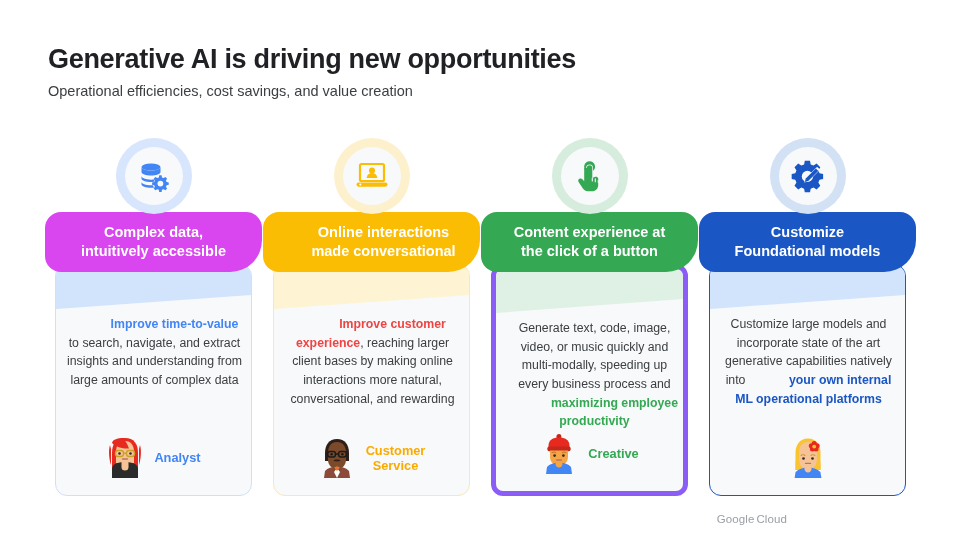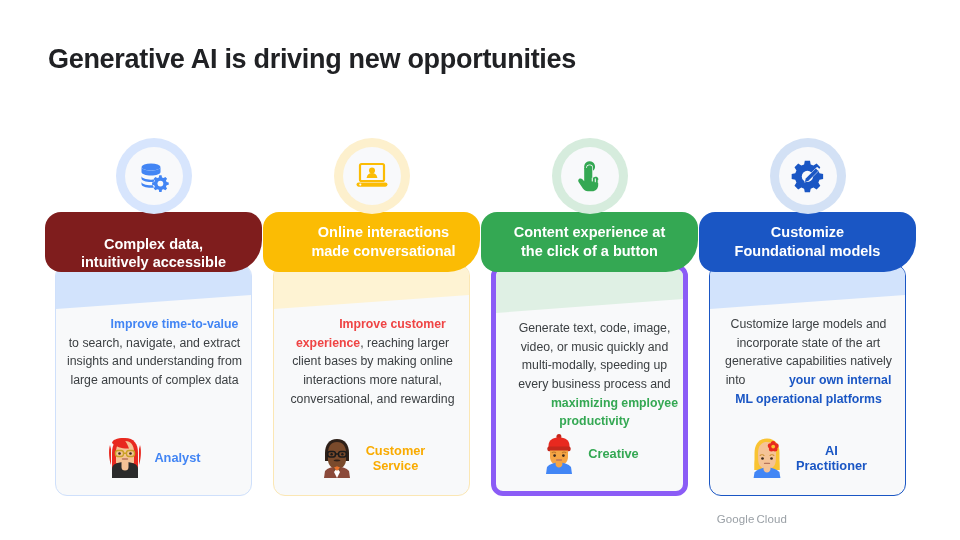--- a/index.html
+++ b/index.html
@@ -99,36 +99,37 @@
   }
   .gc-logo .g { font-weight: 400; }
   .gc-logo .c { font-weight: 400; margin-left: 2px; }
 </style>
 </head>
 <body>
 
 <div class="slide">
 
   <div class="title">Generative AI is driving new opportunities</div>
+  <div class="subtitle">Operational efficiencies, cost savings, and value creation</div>
 
   <div class="cards" id="cards">
       <div class="card c1">
         <div class="icon-ring" style="background: rgb(215, 229, 253);">
           <div class="icon-inner">
             <svg width="34" height="34" viewBox="0 0 34 34">
               <ellipse cx="14" cy="8" rx="9.5" ry="3.6" fill="#4285f4"></ellipse>
               <path d="M4.5 8v5c0 2 4.25 3.6 9.5 3.6S23.5 15 23.5 13V8c0 2-4.25 3.6-9.5 3.6S4.5 10 4.5 8z" fill="#4285f4"></path>
               <path d="M4.5 14.5v5c0 2 4.25 3.6 9.5 3.6 .9 0 1.77-.05 2.6-.14A8 8 0 0 1 18 20.2c-1.2.3-2.57.45-4 .45-5.25 0-9.5-1.6-9.5-3.6z" fill="#4285f4"></path>
               <path d="M4.5 21v4.2c0 2 4.25 3.6 9.5 3.6 1.1 0 2.16-.07 3.15-.2a8 8 0 0 1-1.3-2.4c-.6.05-1.22.08-1.85.08-5.25 0-9.5-1.6-9.5-3.6z" fill="#4285f4"></path>
               <path d="M24.6 16.3l.38 2.1 1.6.66 1.8-1.12 1.7 1.7-1.12 1.8.66 1.6 2.1.38v2.4l-2.1.38-.66 1.6 1.12 1.8-1.7 1.7-1.8-1.12-1.6.66-.38 2.1h-2.4l-.38-2.1-1.6-.66-1.8 1.12-1.7-1.7 1.12-1.8-.66-1.6-2.1-.38v-2.4l2.1-.38.66-1.6-1.12-1.8 1.7-1.7 1.8 1.12 1.6-.66.38-2.1z" fill="#4285f4"></path>
               <circle cx="23.4" cy="24.6" r="2.9" fill="#f8f9fb"></circle>
             </svg>
           </div>
         </div>
-        <div class="card-header" style="background: #7f1d1d; align-items: flex-end;">
+        <div class="card-header" style="background: #d946ef;">
           <div><span>Complex data,</span><br><span>intuitively accessible</span></div>
         </div>
         <div class="card-body">
           <div class="band">
             <svg viewBox="0 0 197 46" preserveAspectRatio="none">
               <path d="M0 0 H197 V30 L0 44 Z" fill="#d2e3fc"></path>
             </svg>
           </div>
           <div class="card-text"><b style="color: rgb(66, 133, 244);">Improve time-to-value</b><span> to search, navigate, and extract insights and understanding from large amounts of complex data</span></div>
           <div class="persona">
@@ -271,21 +272,20 @@
                   <circle cx="-1.8" cy="2.5" r="2.5" fill="#e8291f"></circle>
                   <circle cx="-2.95" cy="-0.95" r="2.5" fill="#e8291f"></circle>
                   <circle cx="0" cy="0" r="1.9" fill="#f9c332"></circle>
                 </g>
                 <circle cx="14.5" cy="21.5" r="1.35" fill="#3b2a20"></circle>
                 <circle cx="23.5" cy="21.5" r="1.35" fill="#3b2a20"></circle>
                 <path d="M16.6 26.4h4.8" stroke="#b9765c" stroke-width="1.4" stroke-linecap="round"></path>
                 <path d="M12.2 18.4c.9-.9 2.8-.9 3.7 0M22.1 18.4c.9-.9 2.8-.9 3.7 0" stroke="#c98f2c" stroke-width="1.2" stroke-linecap="round" fill="none"></path>
               </svg>
             </div>
-            <div class="pname" style="color: rgb(26, 86, 196);"><span>AI</span><br><span>Practitioner</span></div>
           </div>
         </div>
       </div>
     </div>
 
   <div class="gc-logo">
     <span class="g">Google</span><span class="c">Cloud</span>
   </div>
 
 </div>

